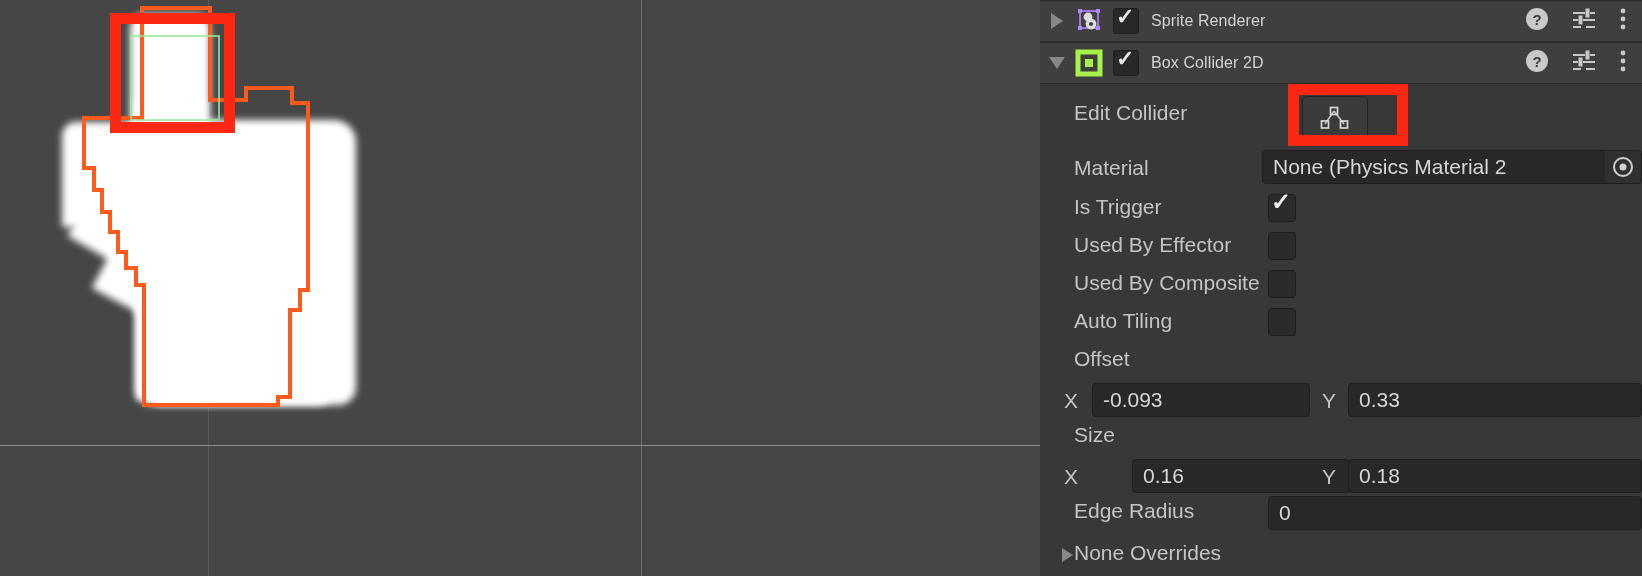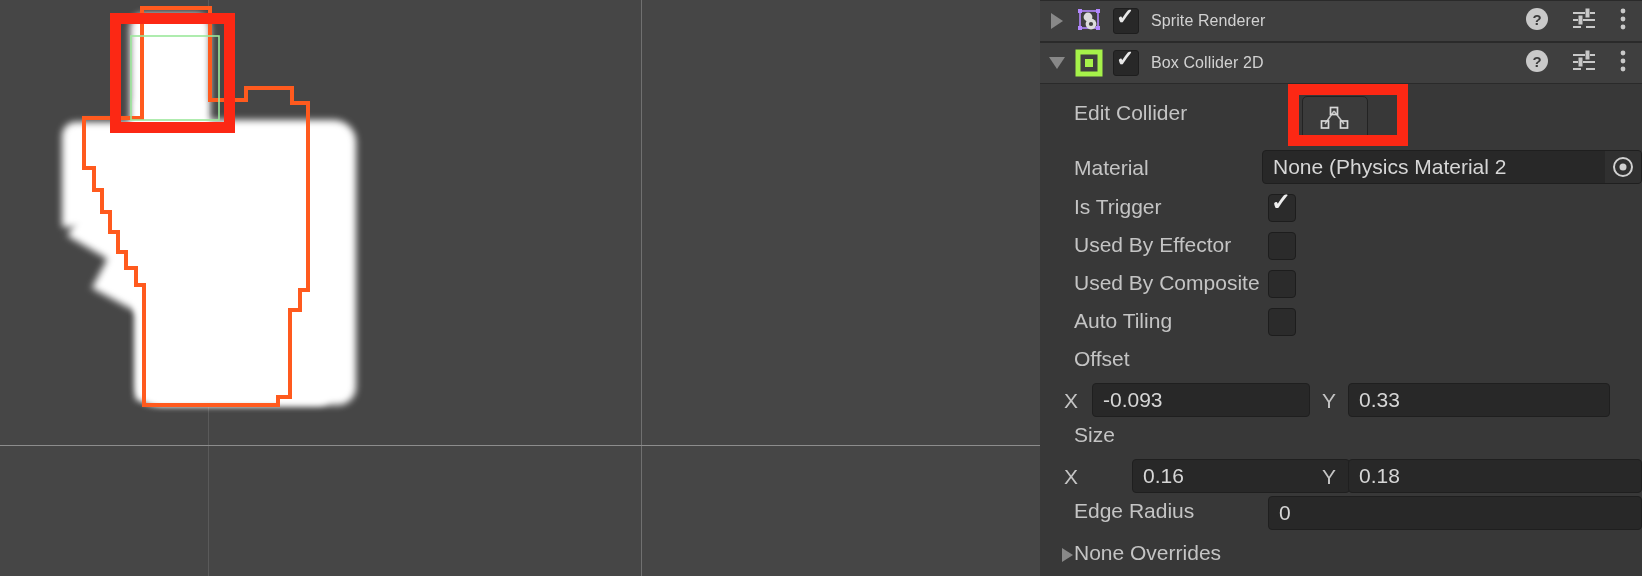--- a/index.html
+++ b/index.html
@@ -435,21 +435,21 @@
       <div class="cb" style="left:228px; top:224px;"></div>
 
       <div class="prop-row" style="position:absolute; left:0; top:256px; width:602px;">
         <span class="prop-label">Offset</span>
       </div>
       <span class="axis-lbl" style="left:24px; top:305px;">X</span>
       <div class="field" style="left:52px; top:299px; width:218px;">
         <span>-0.093</span>
       </div>
       <span class="axis-lbl" style="left:282px; top:305px;">Y</span>
-      <div class="field" style="left:308px; top:299px; width:262px;">
+      <div class="field" style="left:308px; top:299px; width:294px;">
         <span>0.33</span>
       </div>
 
       <div class="prop-row" style="position:absolute; left:0; top:332px; width:704px;">
         <span class="prop-label">Size</span>
       </div>
       <span class="axis-lbl" style="left:24px; top:381px;">X</span>
       <div class="field" style="left:52px; top:375px; width:218px;margin-left:40px;">
         <span>0.16</span>
       </div>

